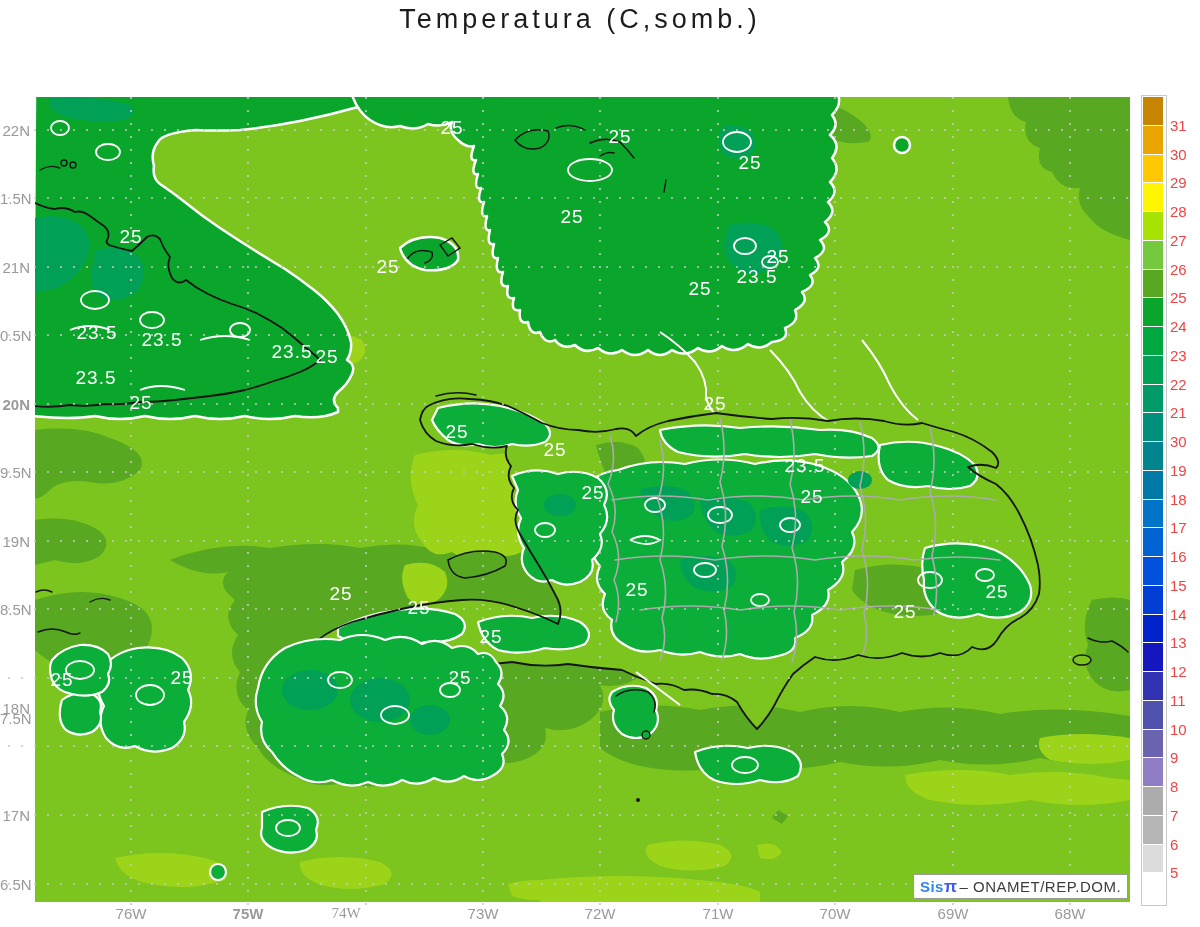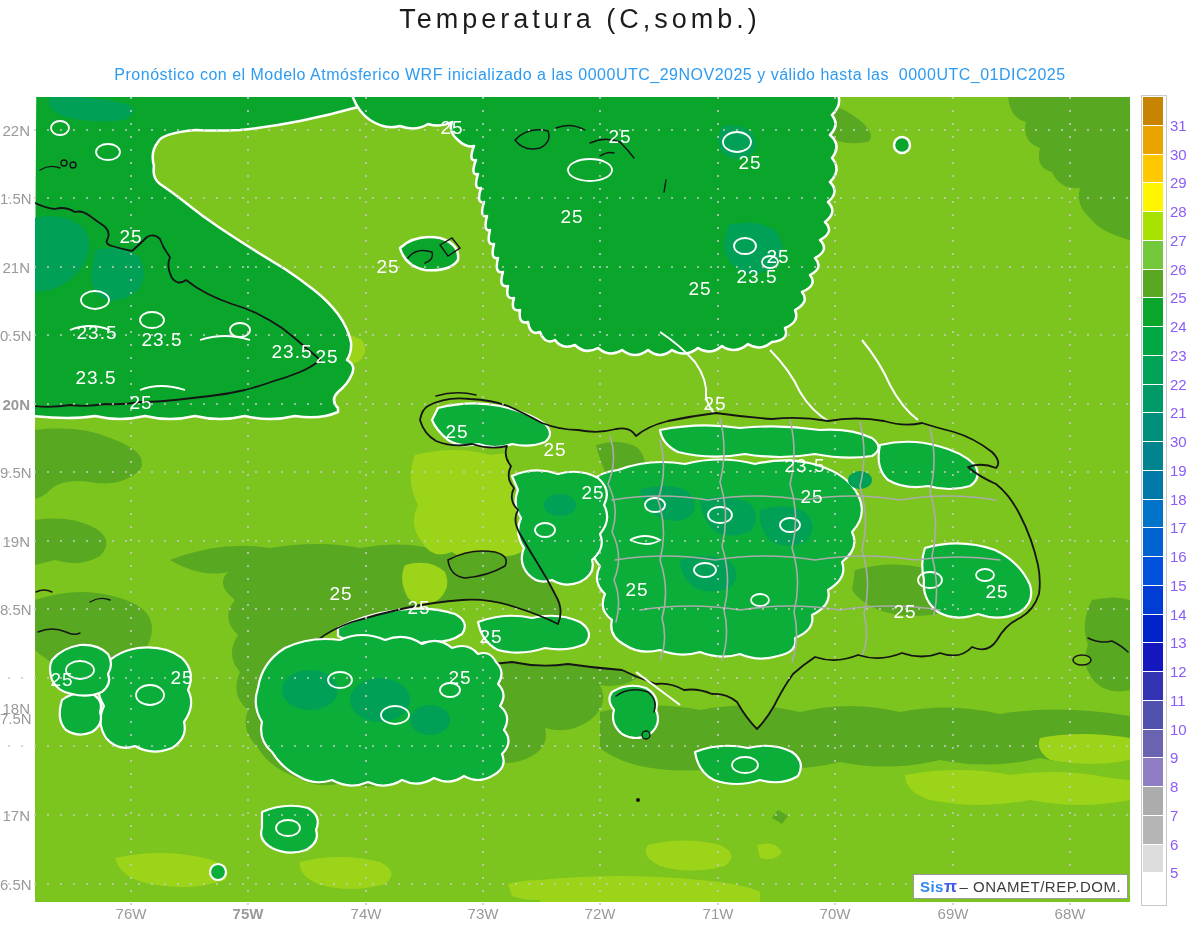--- a/index.html
+++ b/index.html
@@ -12,21 +12,21 @@
   #subtitle2{position:absolute;top:66px;left:0;width:1180px;text-align:center;
     font-size:16px;letter-spacing:0.5px;color:#2e9bf0;font-weight:500;}
   .lat-label{position:absolute;left:0;width:30px;text-align:right;font-size:15px;
     color:#9a9a9a;font-weight:500;}
   .lon-label{position:absolute;top:905px;width:44px;margin-left:-22px;text-align:center;
     font-size:15px;color:#9a9a9a;font-weight:500;}
   .cbar-seg{position:absolute;left:1143px;width:20px;box-sizing:border-box;
     border-bottom:1px solid #fff;}
   #cbar-frame{position:absolute;left:1141px;top:95px;width:24px;height:809px;
     border:1px solid #c9c9c9;background:#fff;}
-  .cbar-label{position:absolute;left:1170px;width:30px;font-size:15px;color:#8b5cf6;}
+  .cbar-label{position:absolute;left:1170px;width:30px;font-size:15px;color:#ef4444;}
   .contour-label{position:absolute;transform:translate(-50%,-50%);color:#fff;
     font-size:19px;font-weight:500;letter-spacing:1px;white-space:nowrap;}
   #credit-box{position:absolute;left:913px;top:874px;width:213px;height:23px;
     background:#fff;border:1px solid #9a9a9a;display:flex;align-items:center;
     justify-content:center;font-size:15px;letter-spacing:0.5px;}
   #credit-sis{color:#2f86f0;font-weight:600;}
   #credit-pi{color:#3f5be8;font-weight:600;font-size:17px;margin-right:2px;}
   #credit-rest{color:#3c3c3c;font-weight:500;}
   .b26{fill:var(--c-olive);}
   .b27{fill:var(--c-bright);}
@@ -37,21 +37,20 @@
   .coast{fill:none;stroke:#151515;stroke-width:1.8;stroke-linejoin:round;stroke-linecap:round;}
   .coast2{fill:none;stroke:#151515;stroke-width:1.4;stroke-linecap:round;}
   .border{fill:none;stroke:#ababab;stroke-width:1.6;stroke-linecap:round;}
 </style>
 </head>
 <body>
 
 <div id="page">
 
   <div id="map-title">Temperatura (C,somb.)</div>
-  <div id="subtitle2">Pronóstico con el Modelo Atmósferico WRF inicializado a las 0000UTC_29NOV2025 y válido hasta las&nbsp;&nbsp;0000UTC_01DIC2025</div>
 
   <svg id="map-svg" style="position:absolute;left:0;top:0;" width="1200" height="927" viewBox="0 0 1200 927">
     <defs>
       <clipPath id="mapclip">
           <rect x="35" y="97" width="1095" height="805"></rect>
         </clipPath>
     </defs>
 
     <g clip-path="url(#mapclip)">
 
@@ -265,21 +264,21 @@
       <div class="lat-label" style="top: 533px;">19N</div>
       <div class="lat-label" style="top: 601px;">8.5N</div>
       <div class="lat-label" style="top: 700px;">18N</div>
       <div class="lat-label" style="top: 710px;">7.5N</div>
       <div class="lat-label" style="top: 807px;">17N</div>
       <div class="lat-label" style="top: 876px;">6.5N</div>
     </div>
   <div id="lon-labels">
       <div class="lon-label" style="left: 131px;">76W</div>
       <div class="lon-label" style="left: 248px; font-weight: bold;">75W</div>
-      <div class="lon-label" style="left: 366px;">74W</div>
+      <div class="lon-label" style="left: 346px; font-family: Liberation Serif, serif;">74W</div>
       <div class="lon-label" style="left: 483px;">73W</div>
       <div class="lon-label" style="left: 600px;">72W</div>
       <div class="lon-label" style="left: 718px;">71W</div>
       <div class="lon-label" style="left: 835px;">70W</div>
       <div class="lon-label" style="left: 953px;">69W</div>
       <div class="lon-label" style="left: 1070px;">68W</div>
     </div>
 
   <div id="cbar-frame"></div>
   <div id="colorbar">

